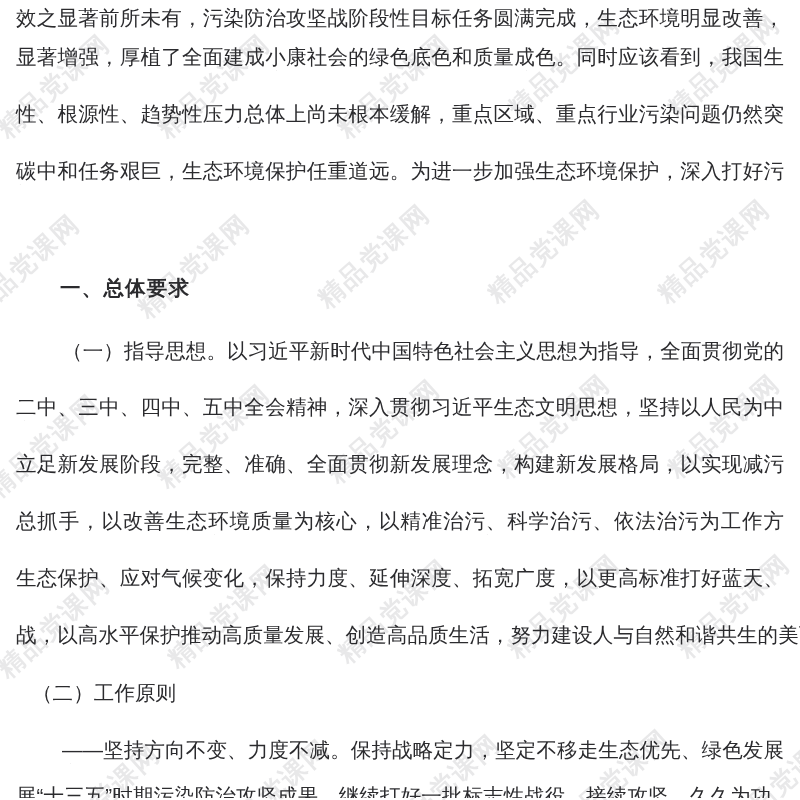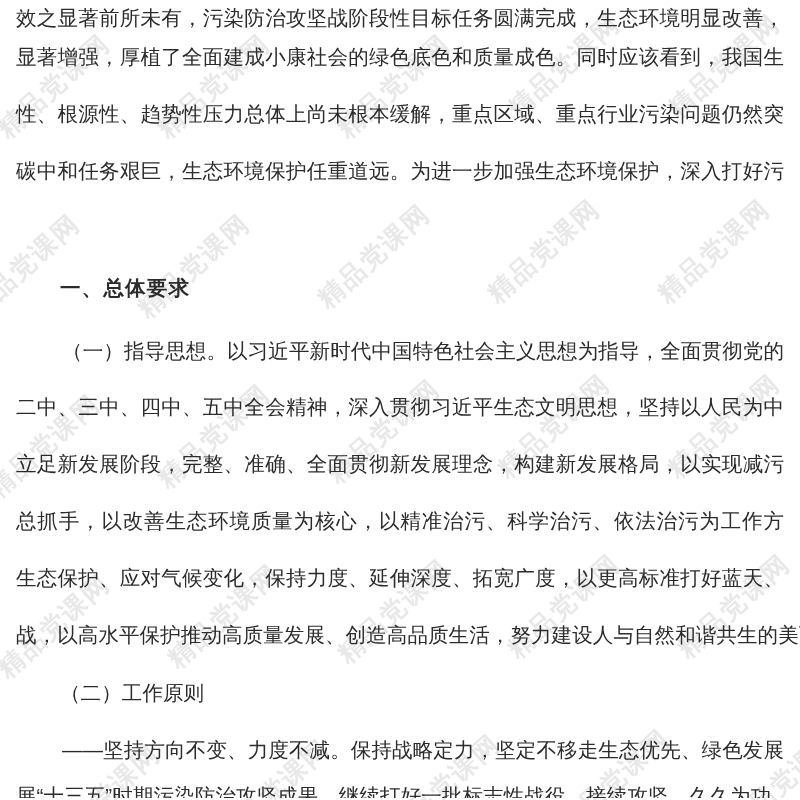--- a/index.html
+++ b/index.html
@@ -72,21 +72,21 @@
     overflow: hidden;
     height: 26px;
   }
   .doc-line.body-left {
     padding-left: 16px;
     width: 784px;
     white-space: nowrap;
     text-align: left;
   }
   .doc-line.indent {
-    padding-left: 60px;
+    padding-left: 32px;
     width: 738px;
     white-space: nowrap;
   }
   .doc-line.indent-justified {
     padding-left: 62px;
     padding-right: 16px;
     width: 722px;
     white-space: normal;
     text-align: justify;
     text-align-last: justify;

